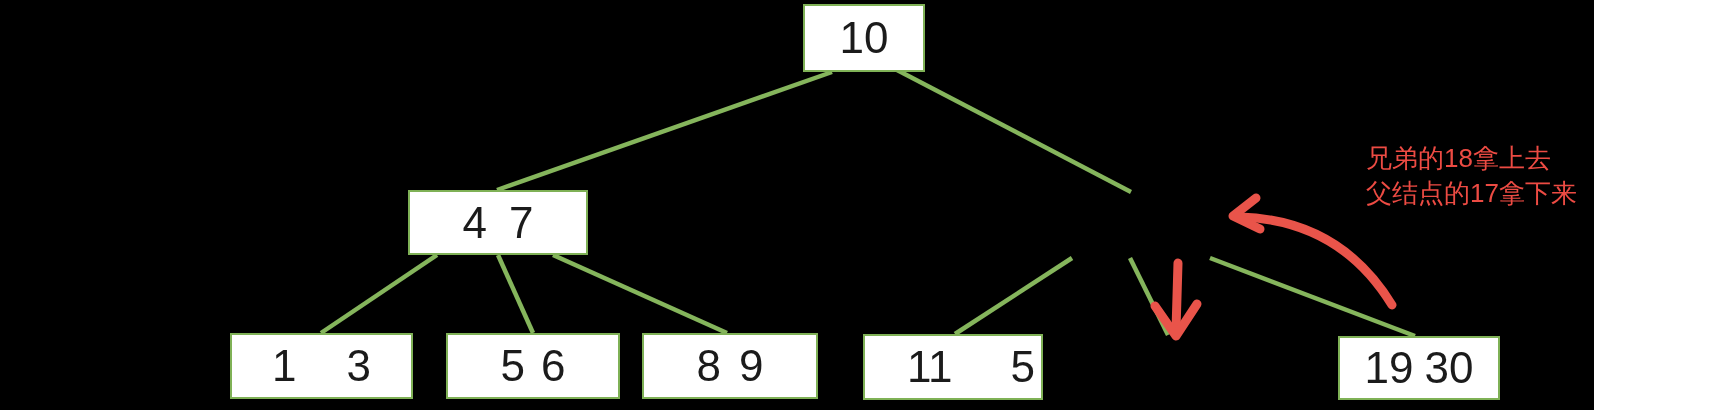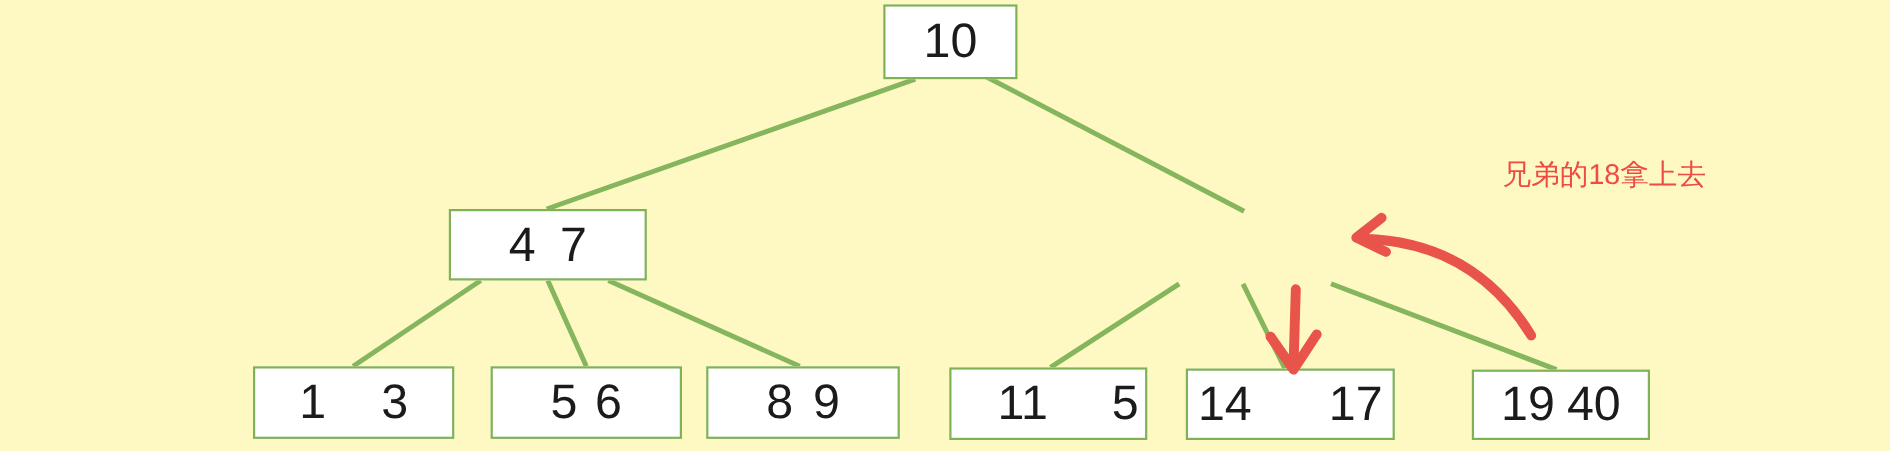--- a/index.html
+++ b/index.html
@@ -2,23 +2,23 @@
 <html><head>
 <meta charset="utf-8">
 <style>
   html, body {
     margin: 0;
     padding: 0;
     background: #ffffff;
   }
   .canvas {
     position: relative;
-    width: 1718px;
+    width: 1594px;
     height: 410px;
-    background: #fef9c3;
+    background: #000000;
     overflow: hidden;
     font-family: "Liberation Sans", "DejaVu Sans", sans-serif;
   }
   .edges-layer, .arrows-layer {
     position: absolute;
     left: 0;
     top: 0;
     width: 1718px;
     height: 410px;
     pointer-events: none;
@@ -91,38 +91,35 @@
   <div class="node" style="left:642px; top:333px; width:176px; height:66px; gap:18px;">
     <span class="key">8</span>
     <span class="key">9</span>
   </div>
 
   <div class="node" style="left:863px; top:334px; width:180px; height:66px; gap:58px;padding-left:36px;">
     <span class="key">11</span>
     <span class="key">5</span>
   </div>
 
-  <div class="node" style="left:1078px; top:335px; width:190px; height:65px; gap:70px;">
-    <span class="key">14</span>
-    <span class="key">17</span>
-  </div>
 
   <div class="node" style="left:1338px; top:336px; width:162px; height:64px; gap:11px;">
     <span class="key">19</span>
-    <span class="key">40</span>
+    <span class="key">30</span>
   </div>
 
   <svg class="arrows-layer" viewBox="0 0 1718 410" xmlns="http://www.w3.org/2000/svg">
     <g stroke="#e9544a" stroke-width="9" fill="none" stroke-linecap="round" stroke-linejoin="round">
       <path d="M 1392 305 Q 1340 220 1240 217"></path>
       <polyline points="1256,198 1233,216 1260,229"></polyline>
     </g>
     <g stroke="#e9544a" stroke-width="9" fill="none" stroke-linecap="round" stroke-linejoin="round">
       <path d="M 1178 263 L 1176 330"></path>
       <polyline points="1155,306 1176,336 1197,304"></polyline>
     </g>
   </svg>
 
   <div class="annotation-text">
     <div>兄弟的18拿上去</div>
+    <div>父结点的17拿下来</div>
   </div>
 
 </div>
 
 </body></html>

